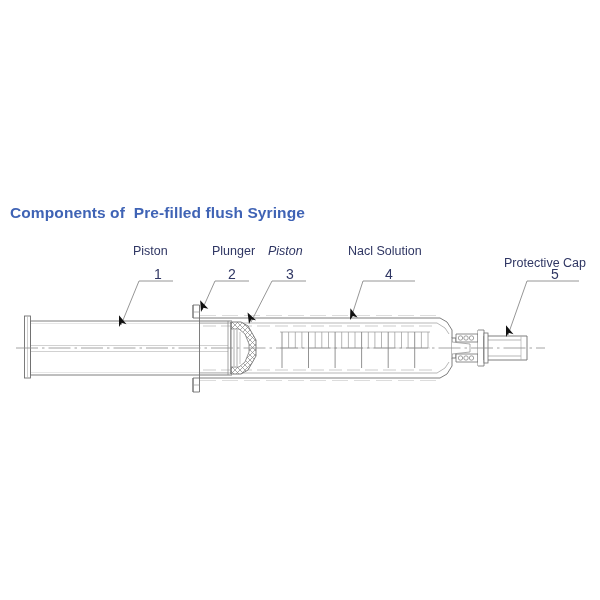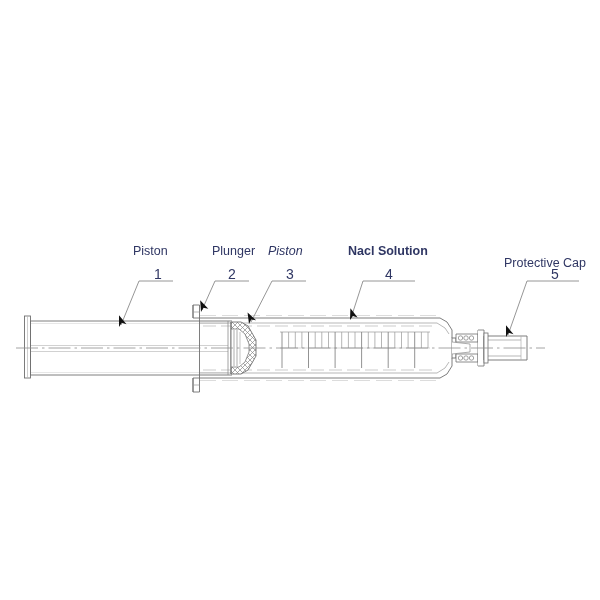--- a/index.html
+++ b/index.html
@@ -184,29 +184,30 @@
       </g>
     <g id="arrows">
         <path d="M0,0 L11,4 L0,8 L3,4 Z" fill="#111111" transform="translate(119,327) rotate(250)"></path>
         <path d="M0,0 L11,4 L0,8 L3,4 Z" fill="#111111" transform="translate(201,312) rotate(246)"></path>
         <path d="M0,0 L11,4 L0,8 L3,4 Z" fill="#111111" transform="translate(249,324) rotate(243)"></path>
         <path d="M0,0 L11,4 L0,8 L3,4 Z" fill="#111111" transform="translate(350,320) rotate(252)"></path>
         <path d="M0,0 L11,4 L0,8 L3,4 Z" fill="#111111" transform="translate(506,337) rotate(250)"></path>
       </g>
   </svg>
 
+  <div class="title">Components of  Pre-filled flush Syringe</div>
 
   <div class="lbl" style="left:133px;top:244px;">Piston</div>
   <div class="num" style="left:154px;top:266px;">1</div>
 
   <div class="lbl" style="left:212px;top:244px;">Plunger</div>
   <div class="num" style="left:228px;top:266px;">2</div>
 
   <div class="lbl" style="left:268px;top:244px;font-style:italic;">Piston</div>
   <div class="num" style="left:286px;top:266px;">3</div>
 
-  <div class="lbl" style="left:348px;top:244px;font-weight:bold;">Nacl Solution</div>
+  <div class="lbl" style="left:348px;top:244px;">Nacl Solution</div>
   <div class="num" style="left:385px;top:266px;">4</div>
 
   <div class="lbl" style="left:504px;top:256px;">Protective Cap</div>
   <div class="num" style="left:551px;top:266px;">5</div>
 
 </div>
 
 </body></html>

